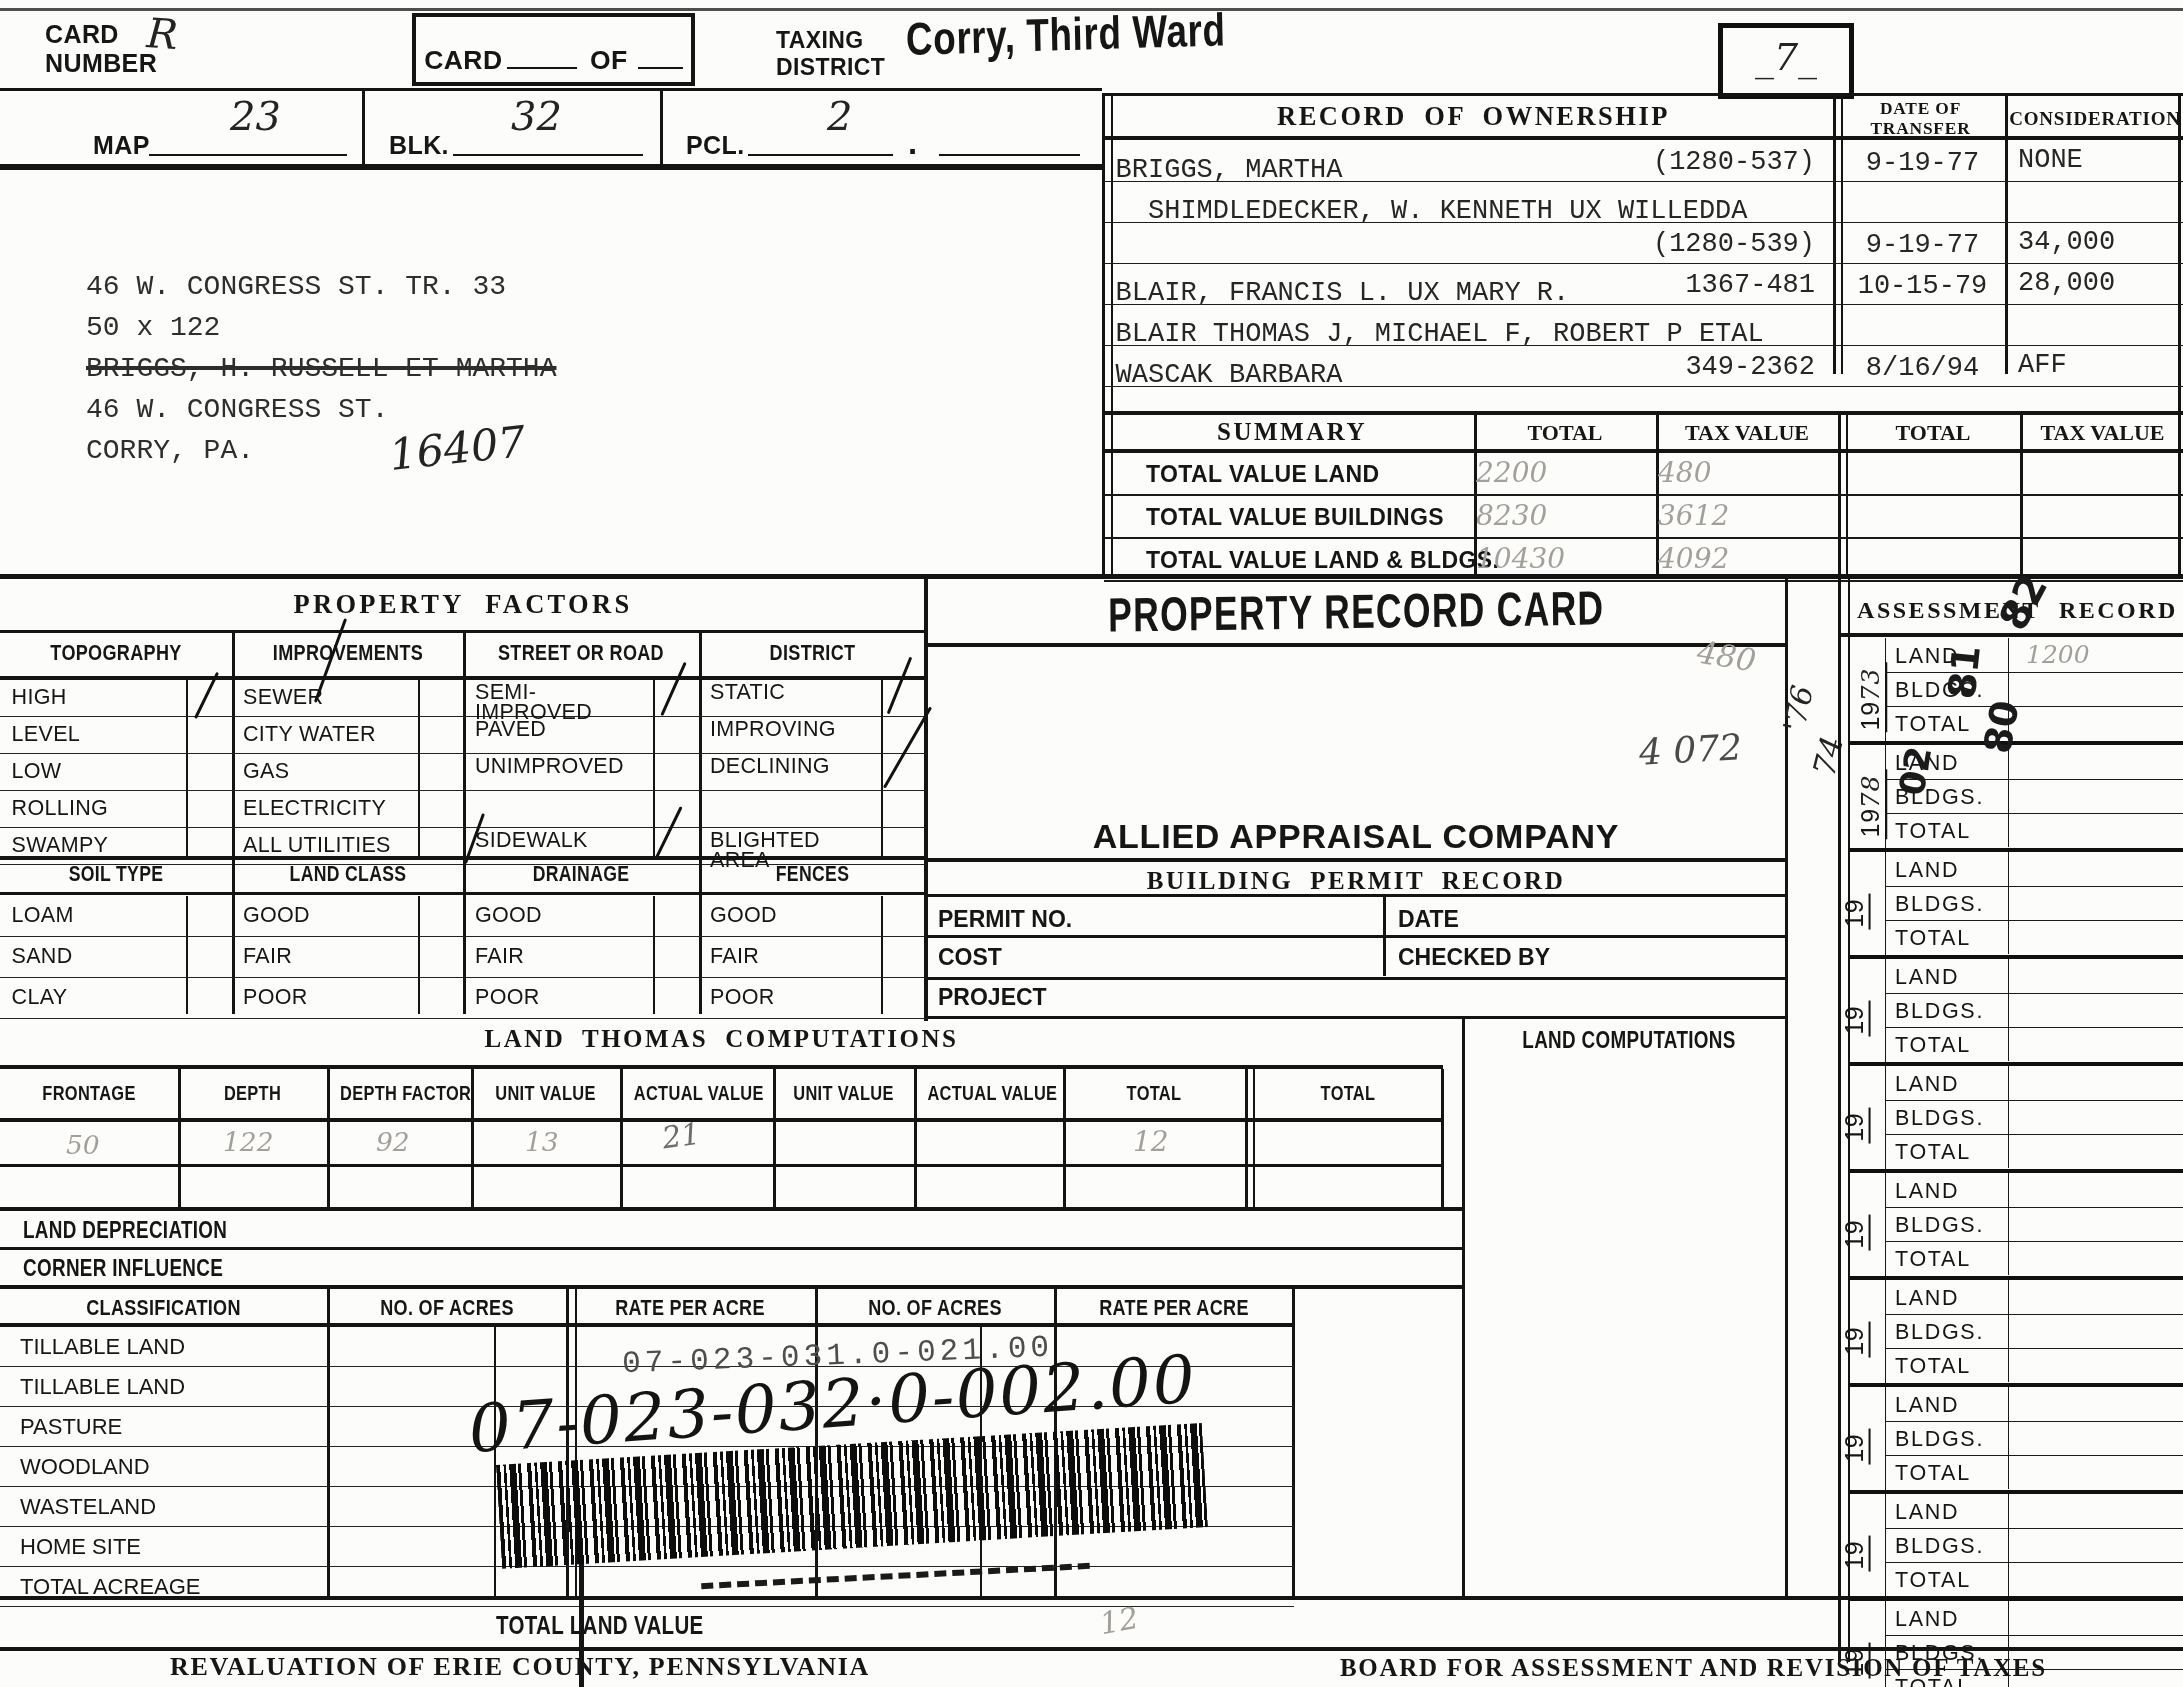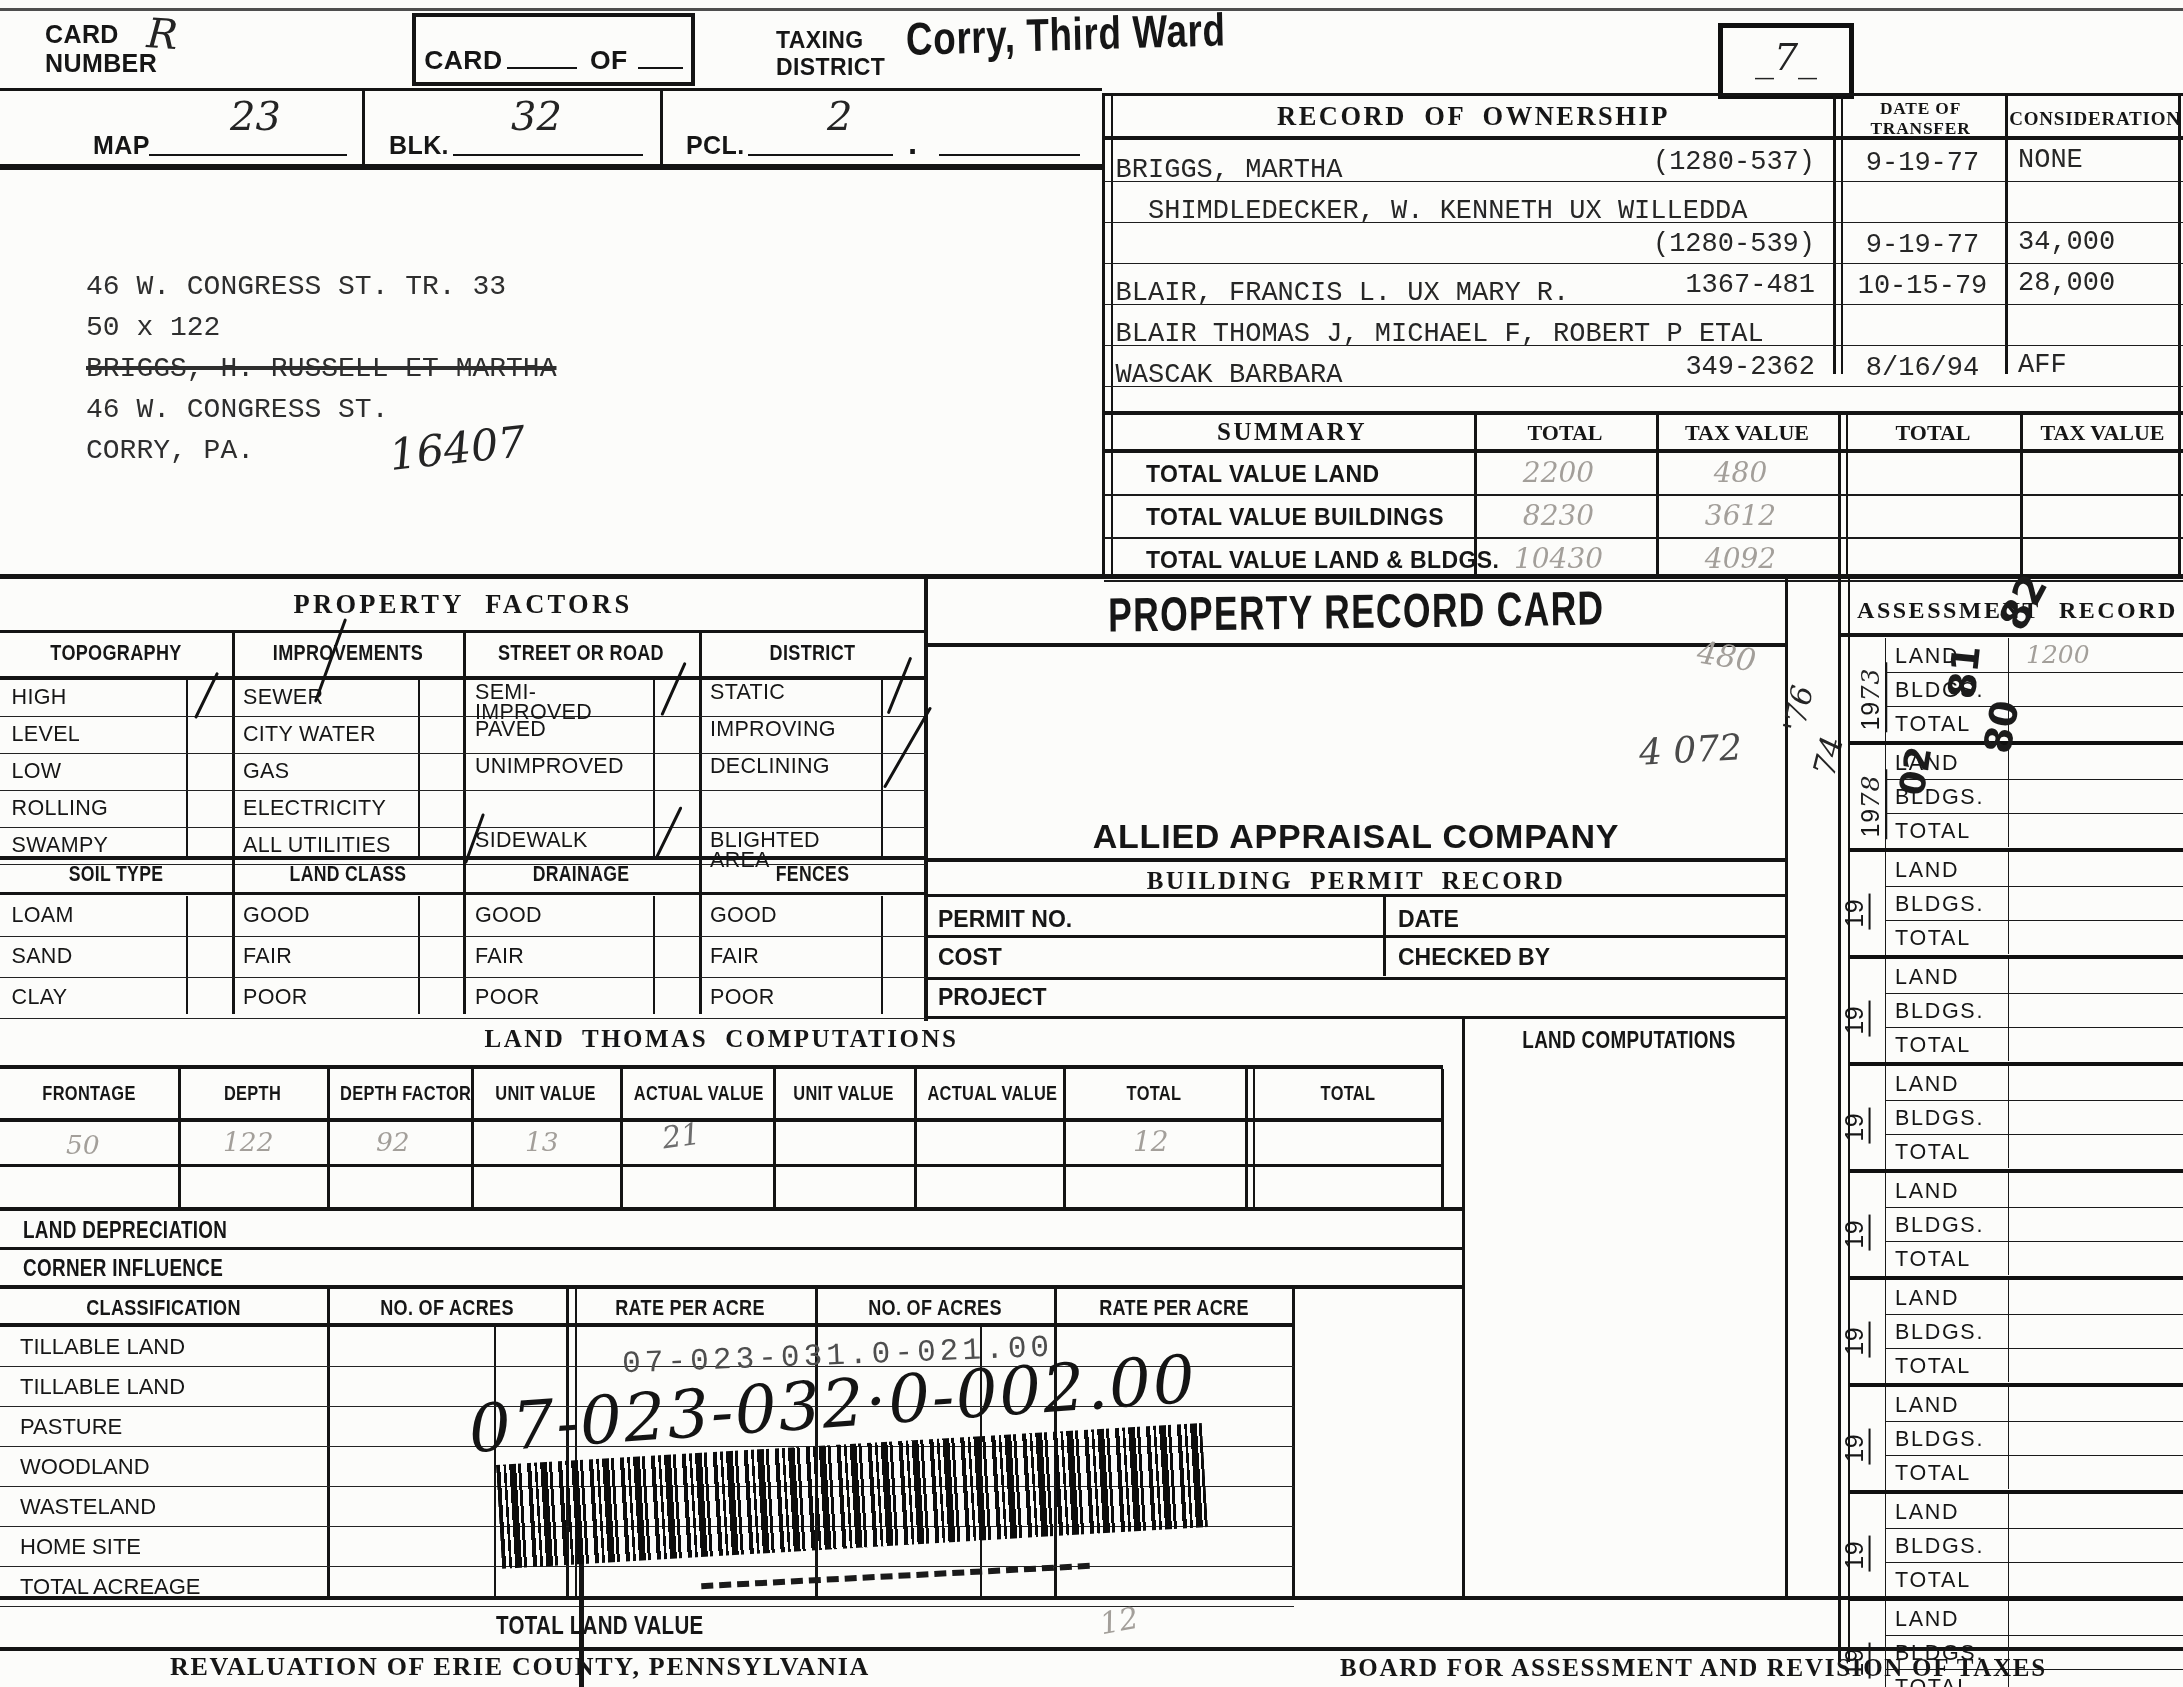--- a/index.html
+++ b/index.html
@@ -22,21 +22,21 @@
   .blank{display:inline-block;border-bottom:2.5px solid #141414;height:25px;vertical-align:bottom;}
   
   .orow{position:relative;height:40px;border-bottom:1.7px solid #1d1d1d;}
   .orow .oname{position:absolute;left:11.6px;top:5.8px;white-space:pre;margin-top:8px;}
   .orow .obook{position:absolute;right:368px;top:5.8px;}
   .orow .odate{position:absolute;left:736px;width:165px;top:7.4px;text-align:center;}
   .orow .ocons{position:absolute;left:914px;top:4.1px;}
   
   .srow{position:relative;height:41px;border-bottom:2.5px solid #1a1a1a;}
   .srow .slbl{position:absolute;left:10px;top:8.3px;padding-left:32px;}
-  .srow .sv{position:absolute;top:3.3px;width:165px;text-align:center;font-size:28px;}
+  .srow .sv{position:absolute;top:3.3px;width:165px;font-size:28px;}
   
   .frow{position:relative;height:36px;border-bottom:1.7px solid #232323;}
   .frow span{position:absolute;top:5px;font-size:21.5px;letter-spacing:0.3px;}
   .f2row{position:relative;height:40px;border-bottom:1.7px solid #232323;}
   .f2row span{position:absolute;top:7.4px;font-size:21.5px;letter-spacing:0.3px;}
   
   .crow{position:relative;height:39px;border-bottom:1.7px solid #242424;}
   .crow span{position:absolute;left:20px;top:6.6px;font-size:22px;}
   
   .agroup{position:relative;height:103px;border-bottom:4.1px solid #101010;}

